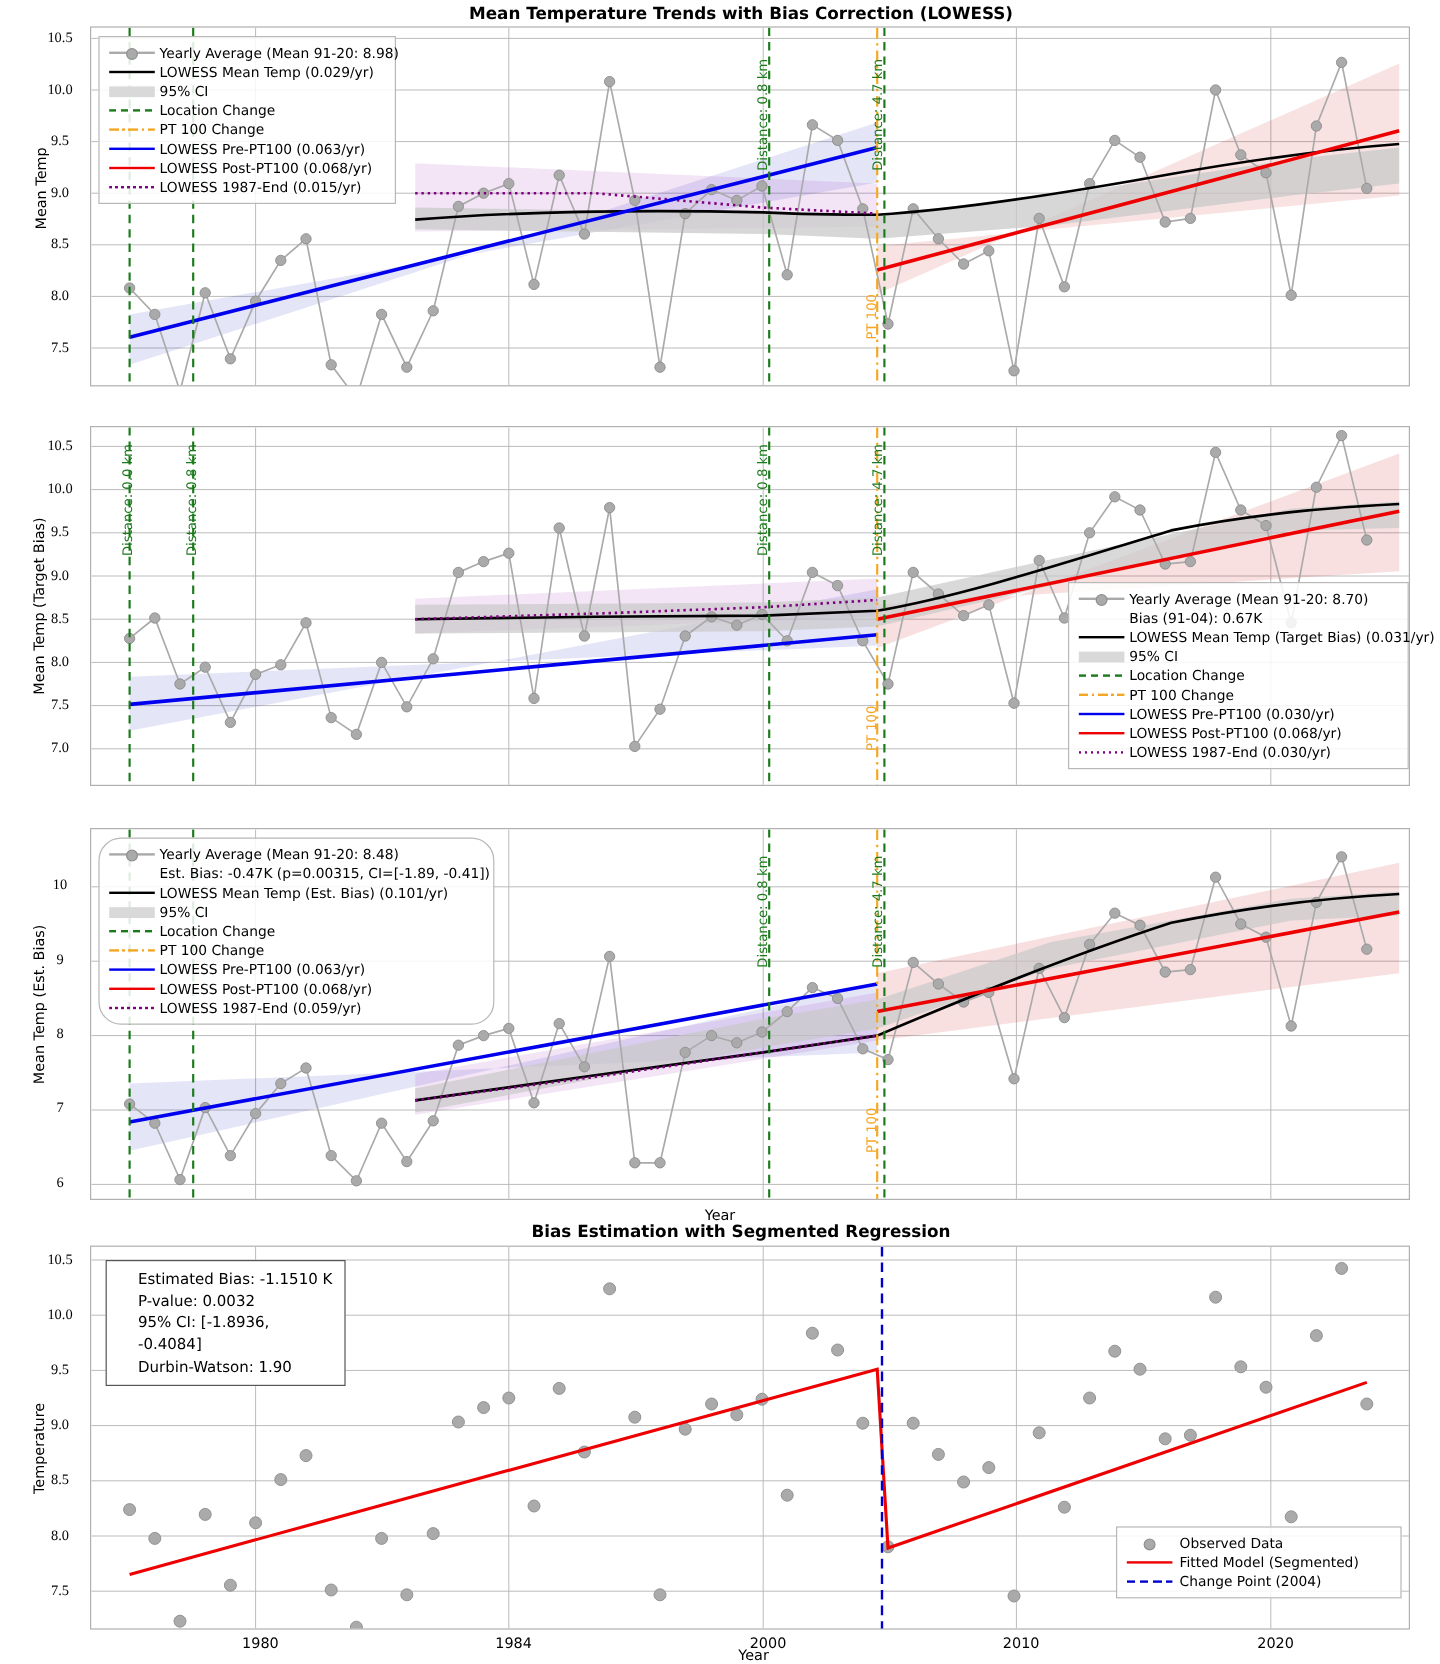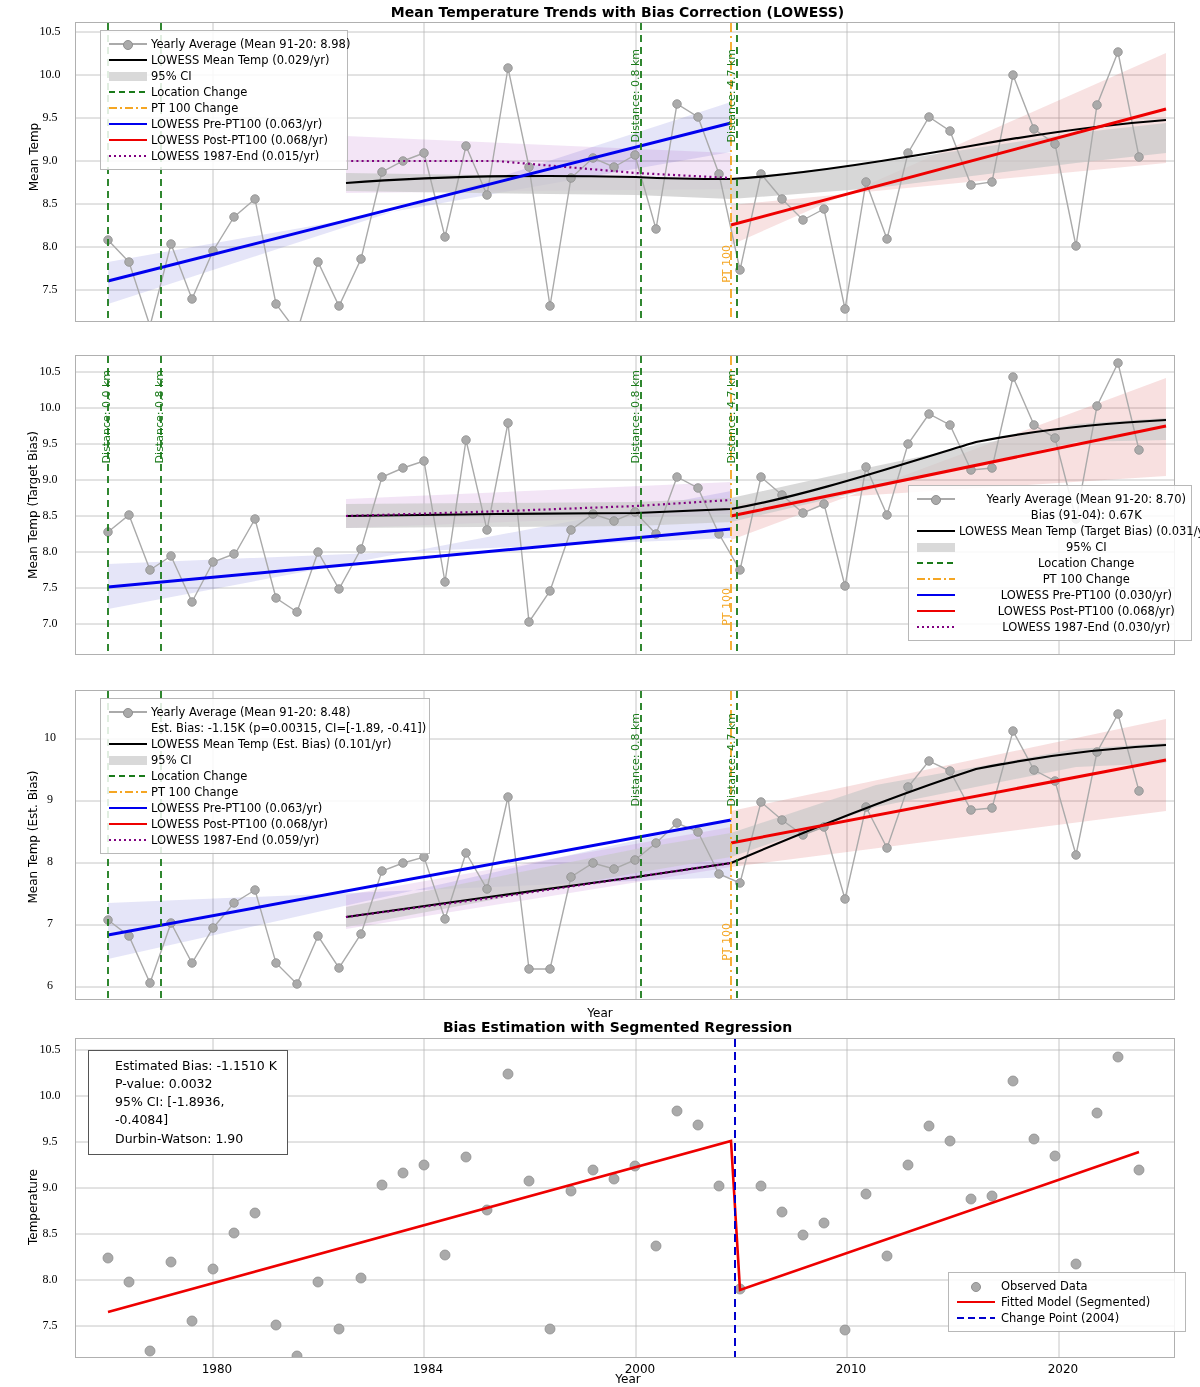--- a/index.html
+++ b/index.html
@@ -7,21 +7,21 @@
   .page{position:relative;width:1200px;height:1387px;}
   .plot{position:absolute;box-sizing:border-box;border:1px solid #b0b0b0;background:#fff;overflow:hidden;}
   svg{display:block;}
   .title{position:absolute;text-align:center;font-size:14px;font-weight:bold;}
   .ylabel{position:absolute;font-size:12px;transform-origin:50% 50%;white-space:nowrap;}
   .xlabel{position:absolute;font-size:12px;text-align:center;}
   .tick{position:absolute;font-size:12px;color:#000;}
   .ytick{text-align:center;font-family:Liberation Serif, serif;}
   .xtick{text-align:center;}
   .legend{position:absolute;background:rgba(255,255,255,0.86);border:1px solid #b8b8b8;
-          font-size:11.5px;padding:5px 7px 5px 6px;box-sizing:border-box;margin-left:18px;}
+          font-size:11.5px;padding:5px 7px 5px 6px;box-sizing:border-box;}
   .legend table{border-collapse:collapse;}
   .legend td{padding:1px 2px;vertical-align:middle;white-space:nowrap;}
   .legend td.key{width:40px;}
   .lkey{display:block;width:38px;height:12px;position:relative;}
   .lline{position:absolute;left:0;top:5px;width:38px;height:2px;}
   .lline.thick{height:2.6px;top:4.6px;}
   .lmark{position:absolute;left:14px;top:2px;width:8px;height:8px;border-radius:50%;
          background:#aaaaaa;border:1px solid #8f8f8f;}
   .lpatch{position:absolute;left:0;top:2px;width:38px;height:9px;background:#d9d9d9;}
   .vlabel{position:absolute;font-size:11px;writing-mode:vertical-rl;text-orientation:mixed;
@@ -308,21 +308,21 @@
       <line x1="661" y1="0" x2="661" y2="300" stroke="#1a7a1a" stroke-width="1.8" stroke-dasharray="7,5"></line>
       <line x1="655" y1="0" x2="655" y2="300" stroke="#f5a623" stroke-width="1.8" stroke-dasharray="9,4,2,4"></line>
     </svg>
     <div class="vlabel" style="left:24px;top:14px;color:#1a7a1a;">Distance: 0.0 km</div>
     <div class="vlabel" style="left:77px;top:14px;color:#1a7a1a;">Distance: 0.8 km</div>
     <div class="vlabel" style="left:553px;top:14px;color:#1a7a1a;">Distance: 0.8 km</div>
     <div class="vlabel" style="left:649px;top:14px;color:#1a7a1a;">Distance: 4.7 km</div>
     <div class="vlabel" style="left:644px;top:232px;color:#f5a623;">PT 100</div>
   </div>
 
-  <div class="legend" style="left:890px;top:485px;width:284px;text-align:center;">
+  <div class="legend" style="left:890px;top:485px;width:284px;">
     <table>
       <tbody>
           <tr>
         <td class="key">
               <span class="lkey">
                 <span class="lline" style="background:#aaaaaa"></span>
                 <span class="lmark"></span>
               </span>
             </td>
         <td>Yearly Average (Mean 91-20: 8.70)</td>
@@ -485,37 +485,37 @@
       <line x1="85" y1="0" x2="85" y2="310" stroke="#1a7a1a" stroke-width="1.8" stroke-dasharray="7,5"></line>
       <line x1="565" y1="0" x2="565" y2="310" stroke="#1a7a1a" stroke-width="1.8" stroke-dasharray="7,5"></line>
       <line x1="661" y1="0" x2="661" y2="310" stroke="#1a7a1a" stroke-width="1.8" stroke-dasharray="7,5"></line>
       <line x1="655" y1="0" x2="655" y2="310" stroke="#f5a623" stroke-width="1.8" stroke-dasharray="9,4,2,4"></line>
     </svg>
     <div class="vlabel" style="left:553px;top:22px;color:#1a7a1a;">Distance: 0.8 km</div>
     <div class="vlabel" style="left:649px;top:22px;color:#1a7a1a;">Distance: 4.7 km</div>
     <div class="vlabel" style="left:644px;top:232px;color:#f5a623;">PT 100</div>
   </div>
 
-  <div class="legend" style="left:82px;top:698px;width:330px;">
+  <div class="legend" style="left:82px;top:698px;width:330px;border-radius:19px;">
     <table>
       <tbody>
           <tr>
         <td class="key">
               <span class="lkey">
                 <span class="lline" style="background:#aaaaaa"></span>
                 <span class="lmark"></span>
               </span>
             </td>
         <td>Yearly Average (Mean 91-20: 8.48)</td>
           </tr>
       <tr>
         <td class="key">
               <span class="lkey"></span>
             </td>
-        <td>Est. Bias: -1.15K (p=0.00315, CI=[-1.89, -0.41])</td>
+        <td>Est. Bias: -0.47K (p=0.00315, CI=[-1.89, -0.41])</td>
           </tr>
       <tr>
         <td class="key">
               <span class="lkey">
                 <span class="lline thick" style="background:#000000"></span>
               </span>
             </td>
         <td>LOWESS Mean Temp (Est. Bias) (0.101/yr)</td>
           </tr>
       <tr>

